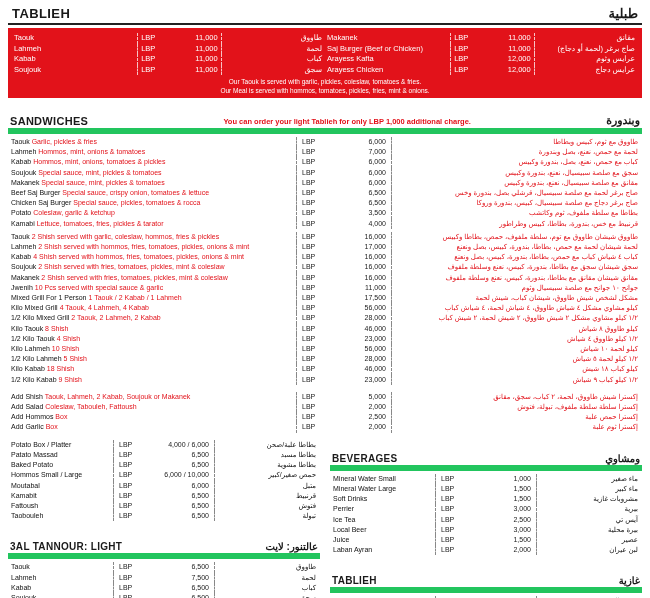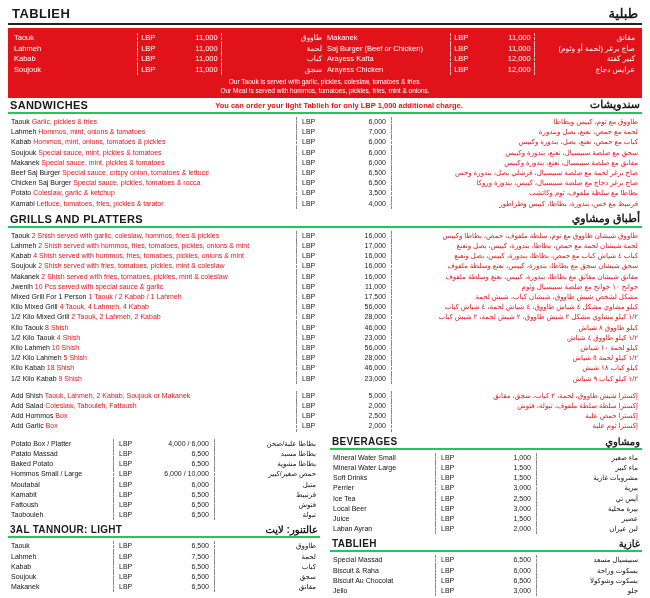--- a/index.html
+++ b/index.html
@@ -43,21 +43,21 @@
 
   
   .promo {
     color: #e2121a; font-weight: bold; font-size: 7.5px;
     text-align: center; padding: 4px 0 2px 0;
   }
 
   
   .sechead {
     display: flex; align-items: flex-end; justify-content: space-between;
-    border-bottom: 2px solid #22c55e; padding: 0 2px 1px 2px;
+    border-bottom: 6px solid #22c55e; padding: 16px 2px 1px 2px;
   }
   .sechead .en { font-size: 11px; font-weight: bold; letter-spacing: .3px; }
   .sechead .ar { font-size: 11px; font-weight: bold; direction: rtl; }
   .sechead.small .en, .sechead.small .ar { font-size: 10px; }
 
   
   .items { padding-top: 3px; }
   .row { display: flex; align-items: flex-start; font-size: 7px; line-height: 10.2px; }
   .row .desc { flex: 1; padding-left: 3px; white-space: nowrap; overflow: hidden; }
   .row .desc b { font-weight: normal; color: #111; }
@@ -138,50 +138,50 @@
               <span class="val">11,000</span>
             </div>
             <div class="ar">مقانق</div>
           </div>
           <div class="redrow">
             <div class="nm">Saj Burger (Beef or Chicken)</div>
             <div class="pr">
               <span class="cur">LBP</span>
               <span class="val">11,000</span>
             </div>
-            <div class="ar">صاج برغر (لحمة أو وثوم)</div>
+            <div class="ar">صاج برغر (لحمة أو دجاج)</div>
           </div>
           <div class="redrow">
             <div class="nm">Arayess Kafta</div>
             <div class="pr">
               <span class="cur">LBP</span>
               <span class="val">12,000</span>
             </div>
-            <div class="ar">كبير كفتة</div>
+            <div class="ar">عرايس وثوم</div>
           </div>
           <div class="redrow">
             <div class="nm">Arayess Chicken</div>
             <div class="pr">
               <span class="cur">LBP</span>
               <span class="val">12,000</span>
             </div>
             <div class="ar">عرايس دجاج</div>
           </div>
         </div>
     </div>
     <div class="rednote">
       <div>Our Taouk is served with garlic, pickles, coleslaw, tomatoes &amp; fries.</div>
       <div>Our Meal is served with hommos, tomatoes, pickles, fries, mint &amp; onions.</div>
     </div>
   </div>
 
   <div class="sechead">
     <div class="en">SANDWICHES</div>
     <div class="promo" style="padding:0;margin-bottom:1px">You can order your light Tablieh for only LBP 1,000 additional charge.</div>
-    <div class="ar">سندويشات</div>
+    <div class="ar">وبندورة</div>
   </div>
   <div class="items" id="sandwiches-list">
       <div class="row">
         <div class="desc"><b>Taouk</b><i> Garlic, pickles &amp; fries</i></div>
         <div class="cur">LBP</div>
         <div class="amt">6,000</div>
         <div class="ar">طاووق مع ثوم، كبيس وبطاطا</div>
       </div>
       <div class="row">
         <div class="desc"><b>Lahmeh</b><i> Hommos, mint, onions &amp; tomatoes</i></div>
@@ -226,24 +226,20 @@
         <div class="ar">بطاطا مع سلطة ملفوف، ثوم وكاتشب</div>
       </div>
       <div class="row">
         <div class="desc"><b>Kamabi</b><i> Lettuce, tomatoes, fries, pickles &amp; tarator</i></div>
         <div class="cur">LBP</div>
         <div class="amt">4,000</div>
         <div class="ar">قرنبيط مع خس، بندورة، بطاطا، كبيس وطراطور</div>
       </div>
     </div>
 
-  <div class="sechead" style="margin-top:3px">
-    <div class="en">GRILLS AND PLATTERS</div>
-    <div class="ar">أطباق ومشاوي</div>
-  </div>
   <div class="items" id="grills-list">
       <div class="row">
         <div class="desc"><b>Taouk</b><i> 2 Shish served with garlic, coleslaw, hommos, fries &amp; pickles</i></div>
         <div class="cur">LBP</div>
         <div class="amt">16,000</div>
         <div class="ar">طاووق شيشان طاووق مع توم، سلطة ملفوف، حمص، بطاطا وكبيس</div>
       </div>
       <div class="row">
         <div class="desc"><b>Lahmeh</b><i> 2 Shish served with hommos, fries, tomatoes, pickles, onions &amp; mint</i></div>
         <div class="cur">LBP</div>

